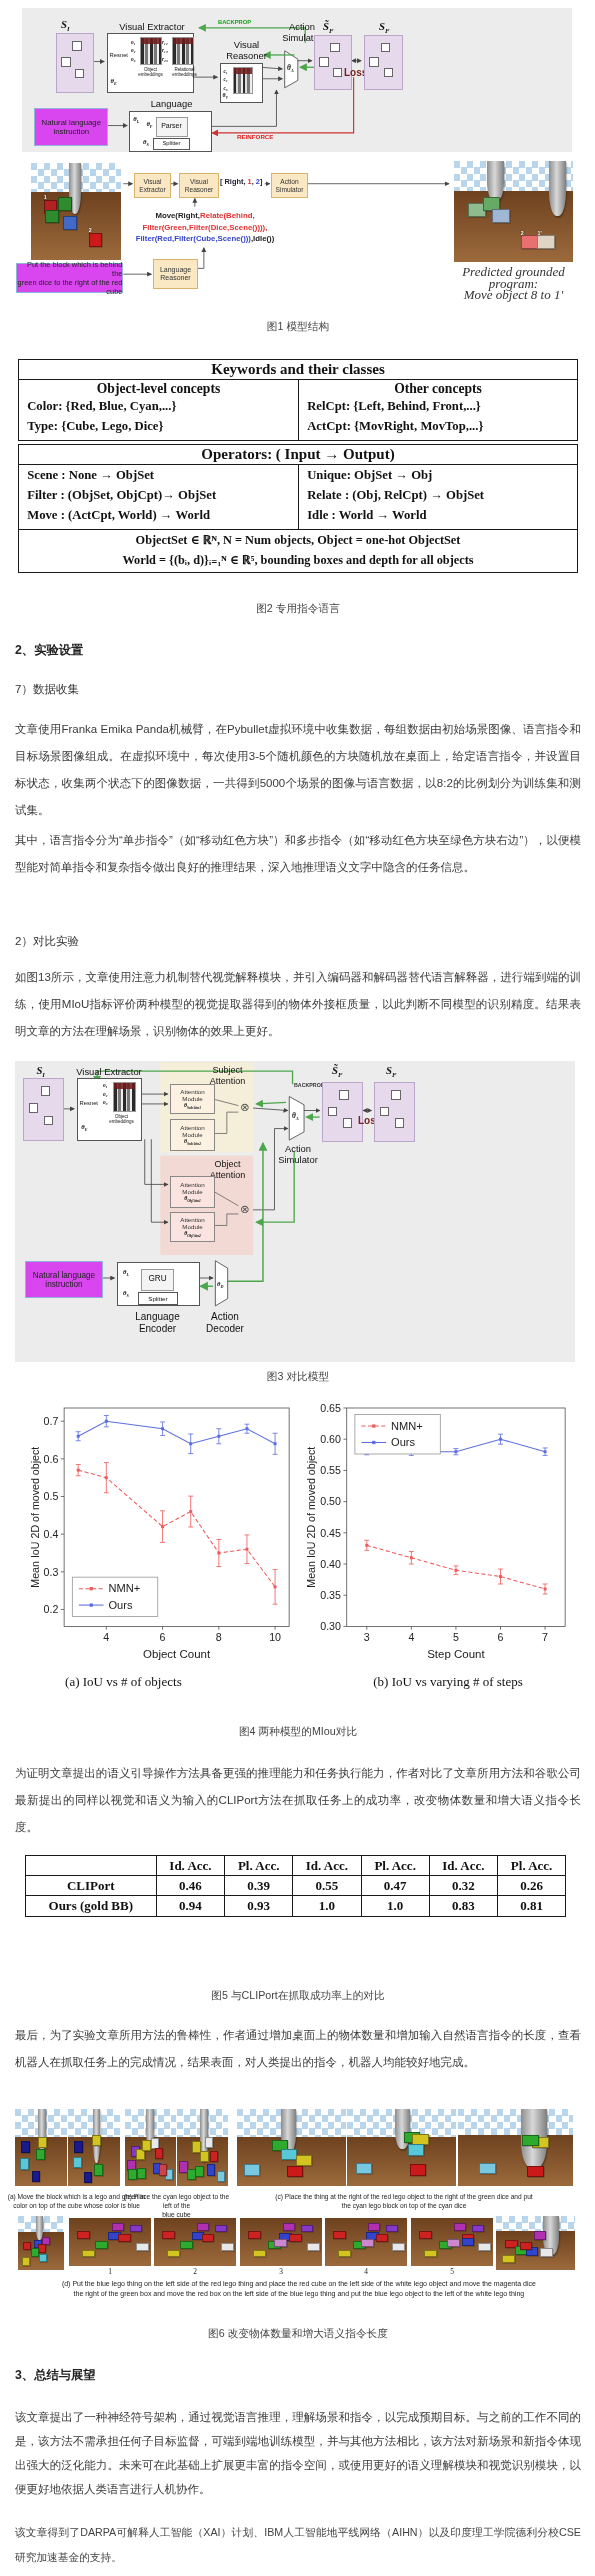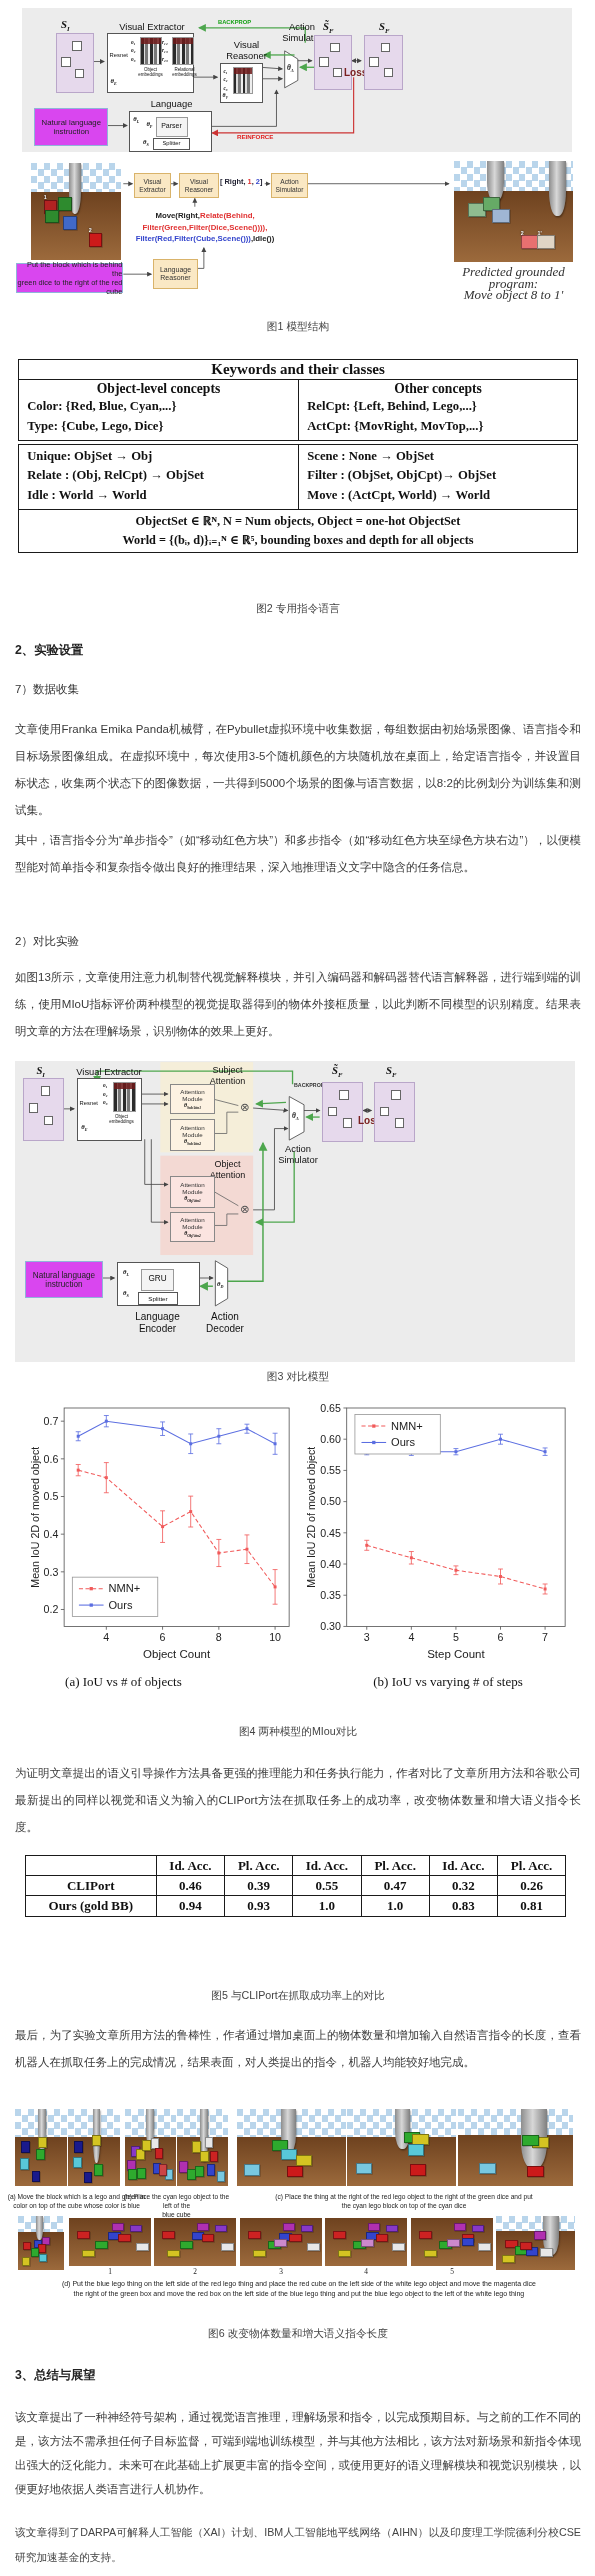--- a/index.html
+++ b/index.html
@@ -270,37 +270,38 @@
 <div class="f2tab" id="fig2-keywords" style="top:359px">
   <div class="f2title">Keywords and their classes</div>
   <div class="f2cols">
     <div class="f2col">
       <div class="f2head">Object-level concepts</div>
       <div class="f2row"><b>Color:</b> <span>{Red, Blue, Cyan,...}</span></div>
       <div class="f2row"><b>Type:</b> <span>{Cube, Lego, Dice}</span></div>
     </div>
     <div class="f2col">
       <div class="f2head">Other concepts</div>
-      <div class="f2row"><b>RelCpt:</b> <span>{Left, Behind, Lego,...}</span></div>
+      <div class="f2row"><b>RelCpt:</b> <span>{Left, Behind, Front,...}</span></div>
       <div class="f2row"><b>ActCpt:</b> <span>{MovRight, MovTop,...}</span></div>
     </div>
   </div>
 </div>
 
 <div class="f2tab" id="fig2-operators" style="top:444px">
+  <div class="f2title">Operators: ( Input → Output)</div>
   <div class="f2cols">
+    <div class="f2col">
+      <div class="f2row">Scene : None → ObjSet</div>
+      <div class="f2row">Filter : (ObjSet, ObjCpt)→ ObjSet</div>
+      <div class="f2row">Move : (ActCpt, World) → World</div>
+    </div>
     <div class="f2col">
       <div class="f2row">Unique: ObjSet → Obj</div>
       <div class="f2row">Relate : (Obj, RelCpt) → ObjSet</div>
       <div class="f2row">Idle : World → World</div>
-    </div>
-    <div class="f2col">
-      <div class="f2row">Scene : None → ObjSet</div>
-      <div class="f2row">Filter : (ObjSet, ObjCpt)→ ObjSet</div>
-      <div class="f2row">Move : (ActCpt, World) → World</div>
     </div>
   </div>
   <div class="f2foot">
     <div>ObjectSet ∈ ℝᴺ, N = Num objects, Object = one-hot ObjectSet</div>
     <div>World = {(bᵢ, d)}ᵢ₌₁ᴺ ∈ ℝ⁵, bounding boxes and depth for all objects</div>
   </div>
 </div>
 
 <div class="figcap" style="top:602px">图2 专用指令语言</div>
 

